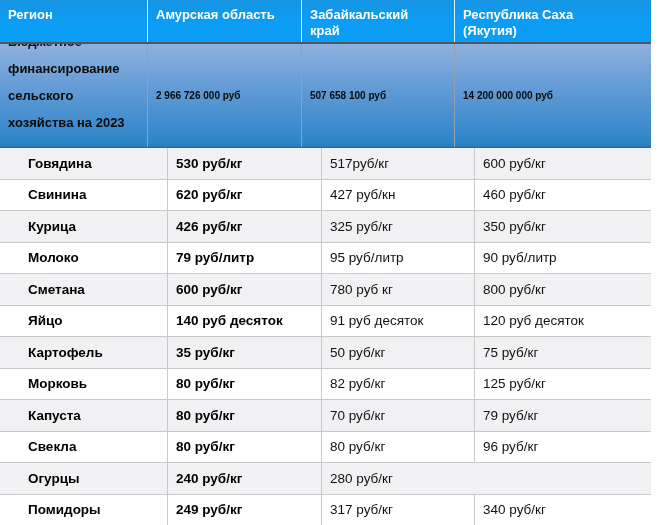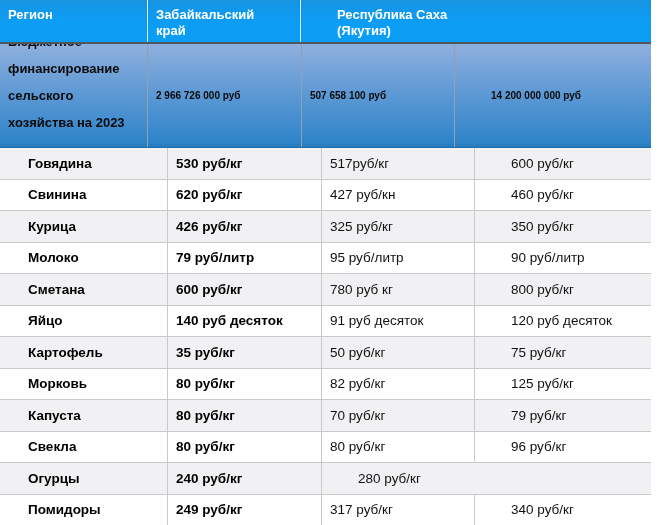--- a/index.html
+++ b/index.html
@@ -11,21 +11,21 @@
     display: flex; flex-direction: column;
     background: #ffffff;
   }
 
   .row { display: flex; width: 100%; }
 
   .cell { overflow: hidden; }
   .c1 { width: 148px; }
   .c2 { width: 154px; }
   .c3 { width: 153px; }
-  .c4 { flex: 1; margin-left: 28px; }
+  .c4 { flex: 1; }
 
   
   .header-row {
     height: 44px;
     background: linear-gradient(180deg, #1694e2 0%, #0c9df5 55%, #0b9cf4 100%);
     border-bottom: 2px solid #4e565e;
     color: #ffffff;
     font-weight: 700;
     font-size: 13px;
     line-height: 16px;
@@ -77,20 +77,23 @@
   .data-row .c1, .data-row .c2 { font-weight: 700; color: #000000; }
 </style>
 </head>
 <body>
 
 <div class="table">
 
   <div class="row header-row">
     <div class="cell c1">
       <span>Регион</span>
+    </div>
+    <div class="cell c2">
+      <span>Амурская область</span>
     </div>
     <div class="cell c3">
       <span class="hdr-wrap-narrow">Забайкальский край</span>
     </div>
     <div class="cell c4">
       <span class="hdr-wrap-wide">Республика Саха (Якутия)</span>
     </div>
   </div>
 
   <div class="row budget-row">

